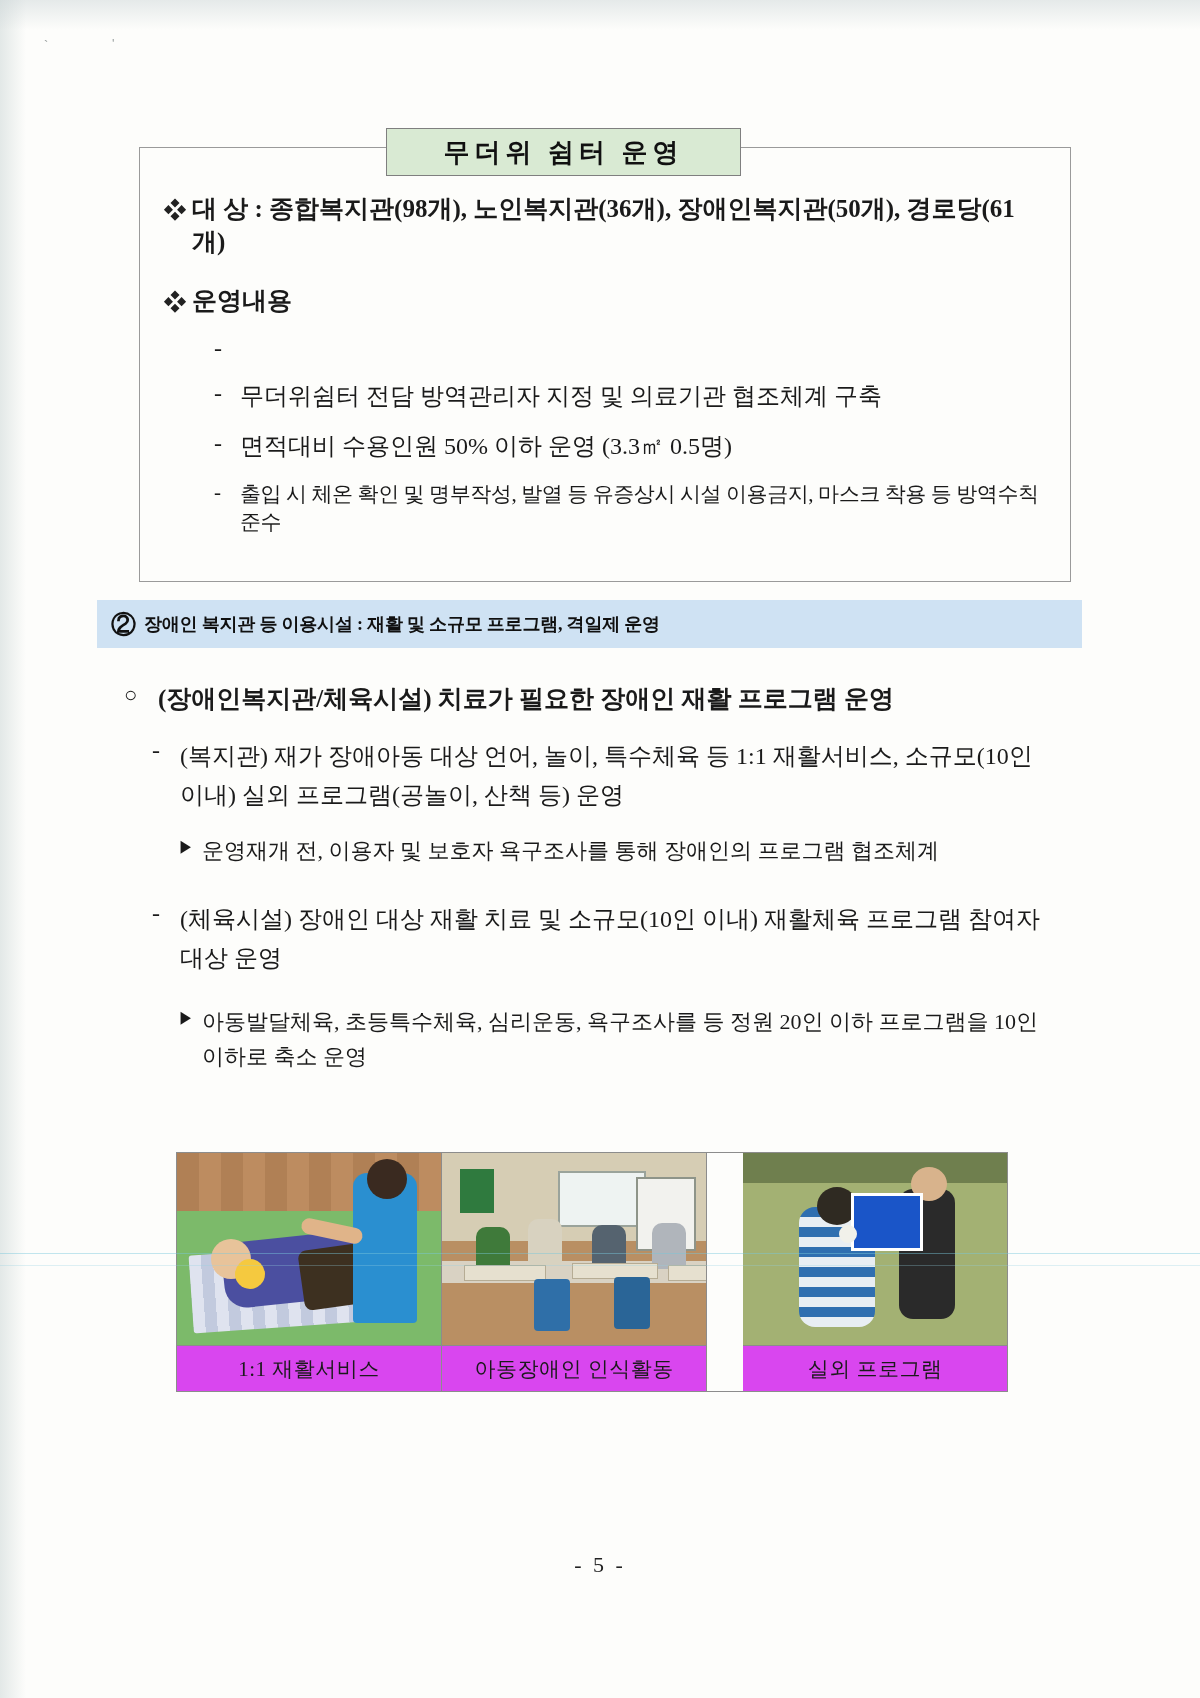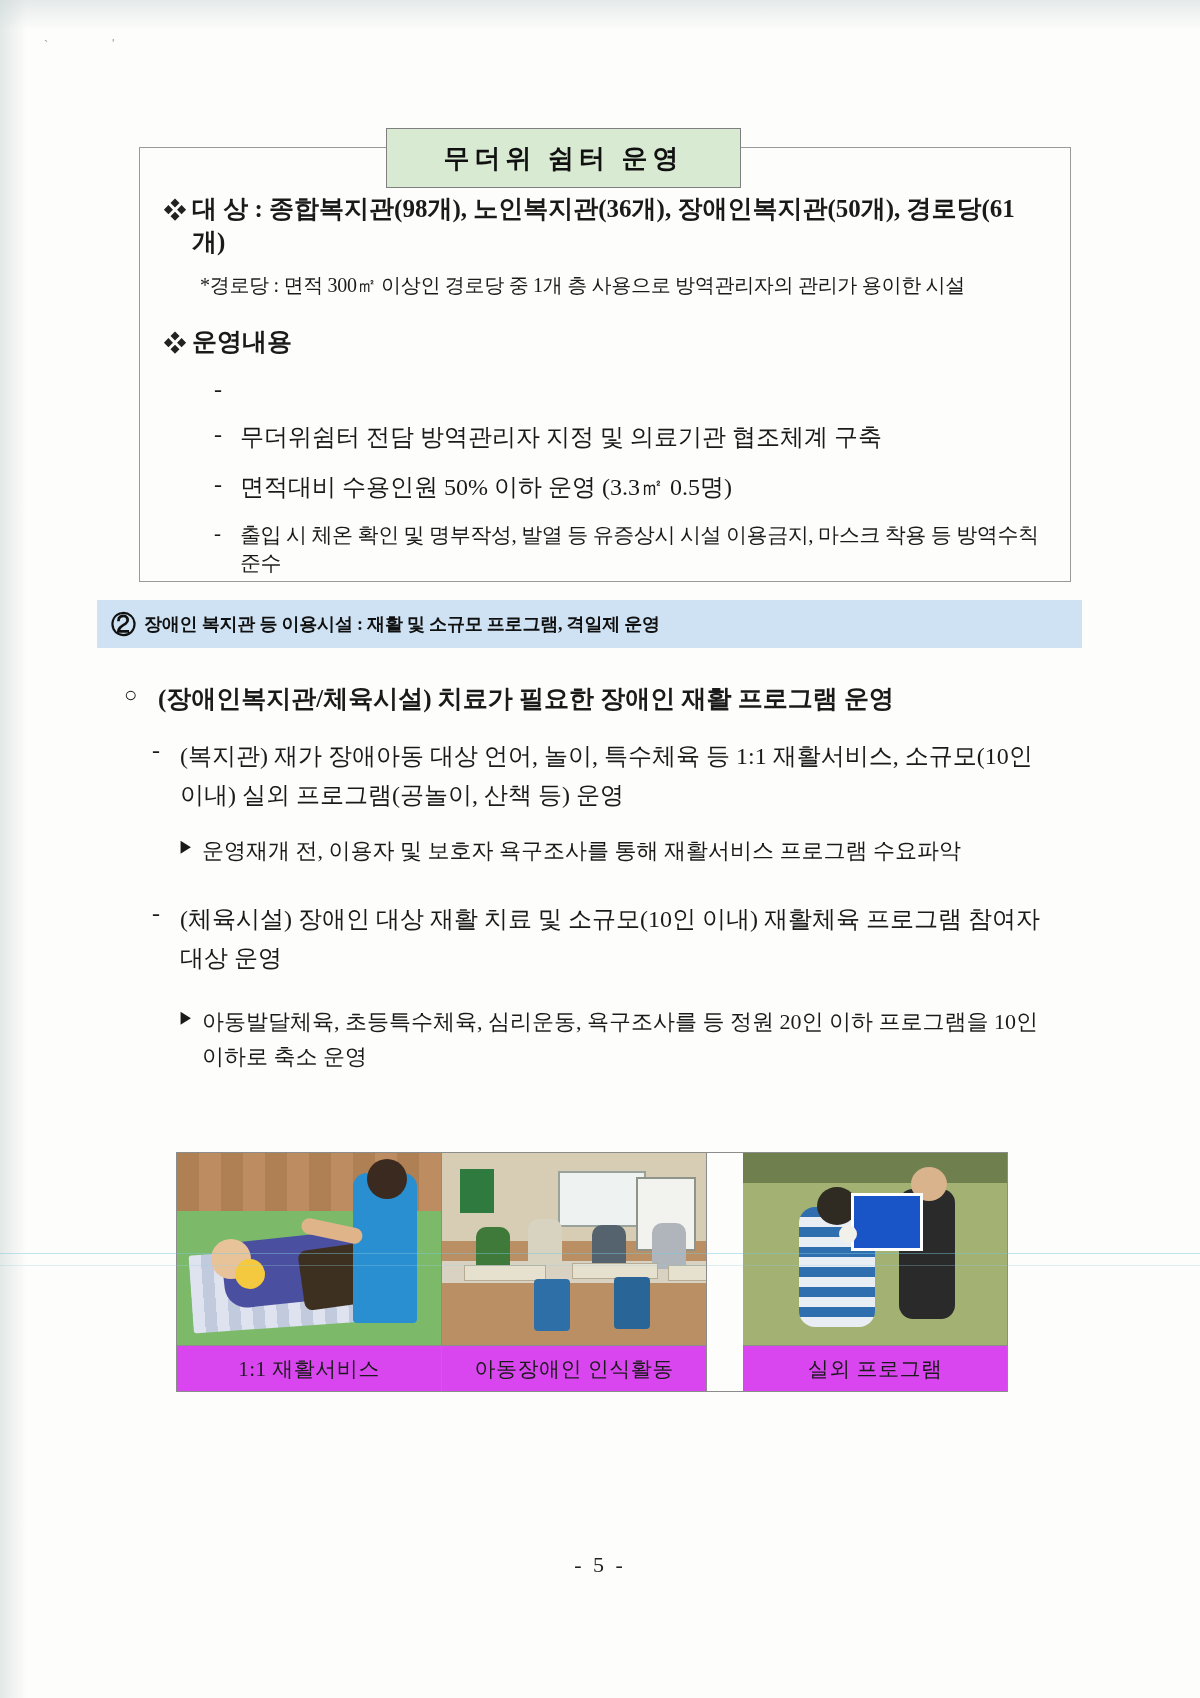--- a/index.html
+++ b/index.html
@@ -56,21 +56,21 @@
     width: 932px;
     height: 435px;
     border: 1px solid #9a9a9a;
     box-sizing: border-box;
   }
   .box-title {
     position: absolute;
     left: 386px;
     top: 128px;
     width: 355px;
-    height: 60px;
+    height: 48px;
     background: #d9ead3;
     border: 1px solid #7f7f7f;
     box-sizing: border-box;
     display: flex;
     align-items: center;
     justify-content: center;
     font-size: 26px;
     font-weight: bold;
     letter-spacing: 5px;
     color: #111;
@@ -274,21 +274,20 @@
   <span class="speck" style="left:112px; top:36px;">'</span>
 
   <div class="box">
     <div class="box-inner">
 
       <div class="lvl1">
         <span class="dia">❖</span>
         <span class="txt">대 상 : 종합복지관(98개), 노인복지관(36개), 장애인복지관(50개), 경로당(61개)</span>
       </div>
 
-      <div class="note">*경로당 : 면적 300㎡ 이상인 경로당 중 1개 층 사용으로 방역관리자의 관리가 용이한 시설</div>
 
       <div class="lvl1" style="margin-top:26px;">
         <span class="dia">❖</span>
         <span class="txt">운영내용</span>
       </div>
 
       <div class="dash-line under">
         <span class="dash">-</span>
       </div>
       <div class="dash-line">
@@ -321,21 +320,21 @@
       <span class="body">(장애인복지관/체육시설) 치료가 필요한 장애인 재활 프로그램 운영</span>
     </div>
 
     <div class="row-dash">
       <span class="mark">-</span>
       <span class="body">(복지관) 재가 장애아동 대상 언어, 놀이, 특수체육 등 1:1 재활서비스, 소규모(10인 이내) 실외 프로그램(공놀이, 산책 등) 운영</span>
     </div>
 
     <div class="row-tri">
       <span class="mark">▶</span>
-      <span class="body">운영재개 전, 이용자 및 보호자 욕구조사를 통해 재활서비스 프로그램 수요파악</span>
+      <span class="body">운영재개 전, 이용자 및 보호자 욕구조사를 통해 장애인의 프로그램 협조체계</span>
     </div>
 
     <div class="row-dash" style="margin-top:32px;">
       <span class="mark">-</span>
       <span class="body">(체육시설) 장애인 대상 재활 치료 및 소규모(10인 이내) 재활체육 프로그램 참여자 대상 운영</span>
     </div>
 
     <div class="row-tri" style="margin-top:26px;">
       <span class="mark">▶</span>
       <span class="body">아동발달체육, 초등특수체육, 심리운동, 욕구조사를 등 정원 20인 이하 프로그램을 10인 이하로 축소 운영</span>

